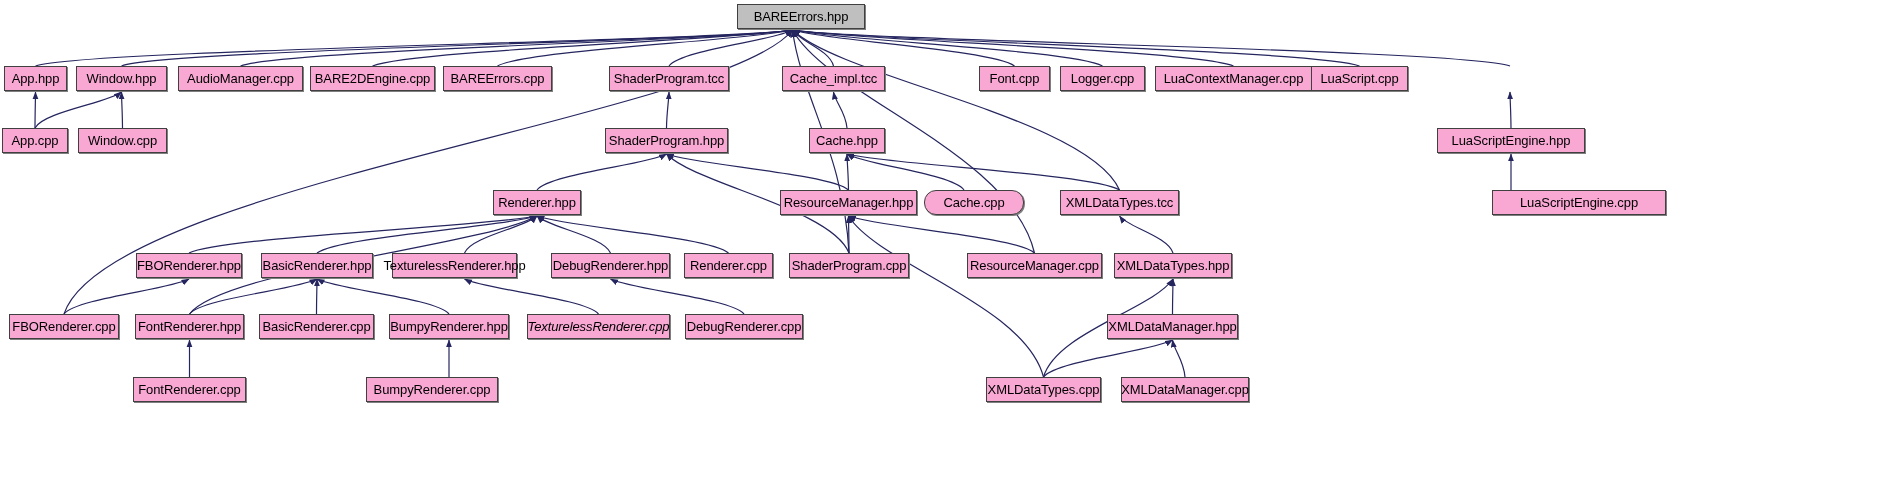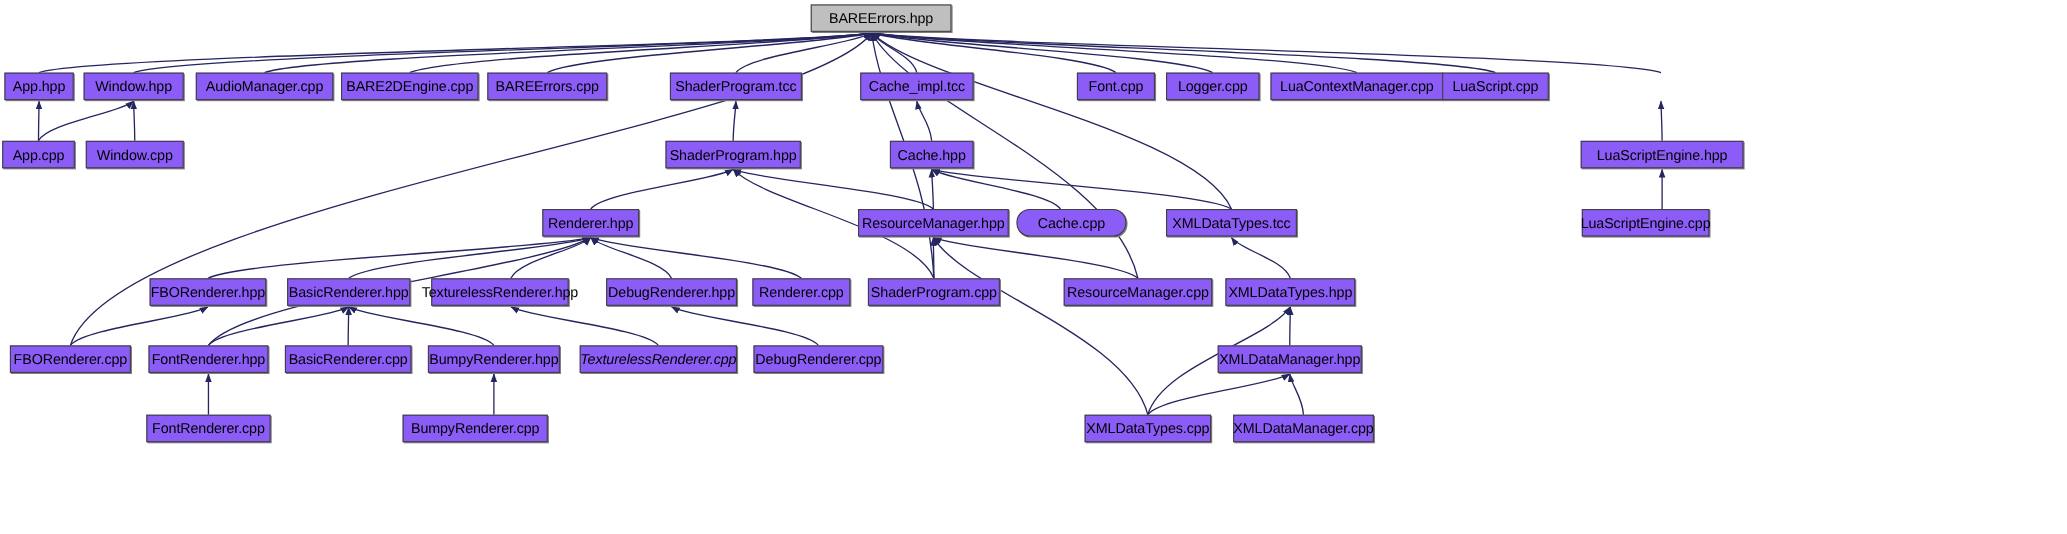--- a/index.html
+++ b/index.html
@@ -28,21 +28,21 @@
     position: absolute;
     left: 0;
     top: 0;
     width: 1879px;
     height: 485px;
   }
   .gnode {
     position: absolute;
     box-sizing: border-box;
     border: 1px solid #404040;
-    background: #8b5cf6;
+    background: #f9a8d4;
     color: #000000;
     font-size: 13px;
     line-height: 1;
     display: flex;
     align-items: center;
     justify-content: center;
     white-space: nowrap;
     letter-spacing: -0.1px;
     box-shadow: 1px 1px 0 0 #7f7f7f;
   }
@@ -176,21 +176,21 @@
       </div>
       <div class="gnode" style="left: 780px; top: 190px; width: 137px; height: 25px;">
         <span class="lbl">ResourceManager.hpp</span>
       </div>
       <div class="gnode" style="left: 924px; top: 190px; width: 100px; height: 25px; border-radius: 12px;">
         <span class="lbl">Cache.cpp</span>
       </div>
       <div class="gnode" style="left: 1060px; top: 190px; width: 119px; height: 25px;">
         <span class="lbl">XMLDataTypes.tcc</span>
       </div>
-      <div class="gnode" style="left: 1438px; top: 190px; width: 116px; height: 25px;">
+      <div class="gnode" style="left: 1492px; top: 190px; width: 174px; height: 25px;">
         <span class="lbl">LuaScriptEngine.cpp</span>
       </div>
       <div class="gnode" style="left: 136px; top: 253px; width: 106px; height: 25px;">
         <span class="lbl">FBORenderer.hpp</span>
       </div>
       <div class="gnode" style="left: 261px; top: 253px; width: 112px; height: 25px;">
         <span class="lbl">BasicRenderer.hpp</span>
       </div>
       <div class="gnode" style="left: 392px; top: 253px; width: 125px; height: 25px;">
         <span class="lbl">TexturelessRenderer.hpp</span>

